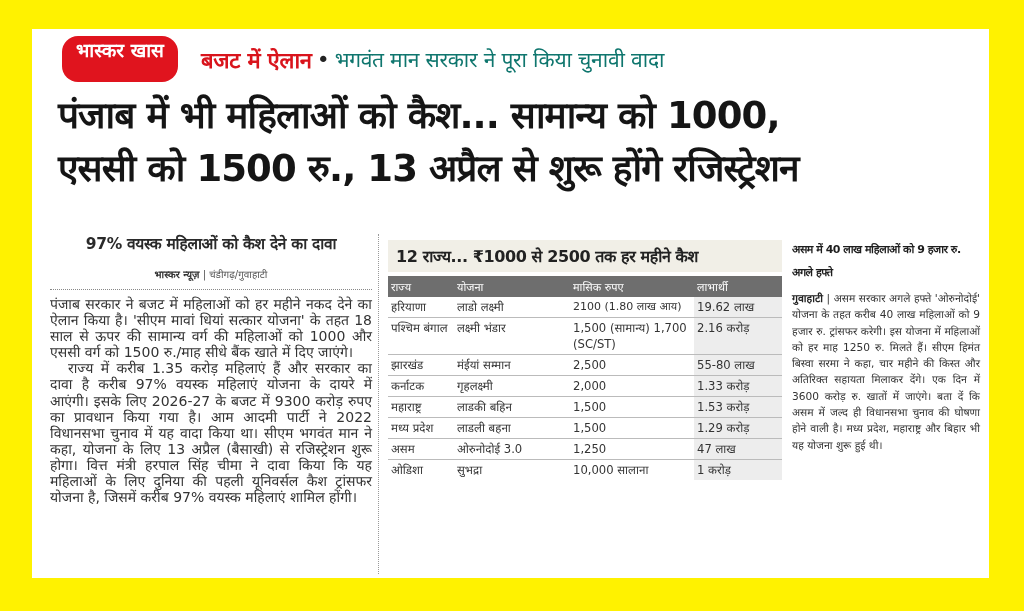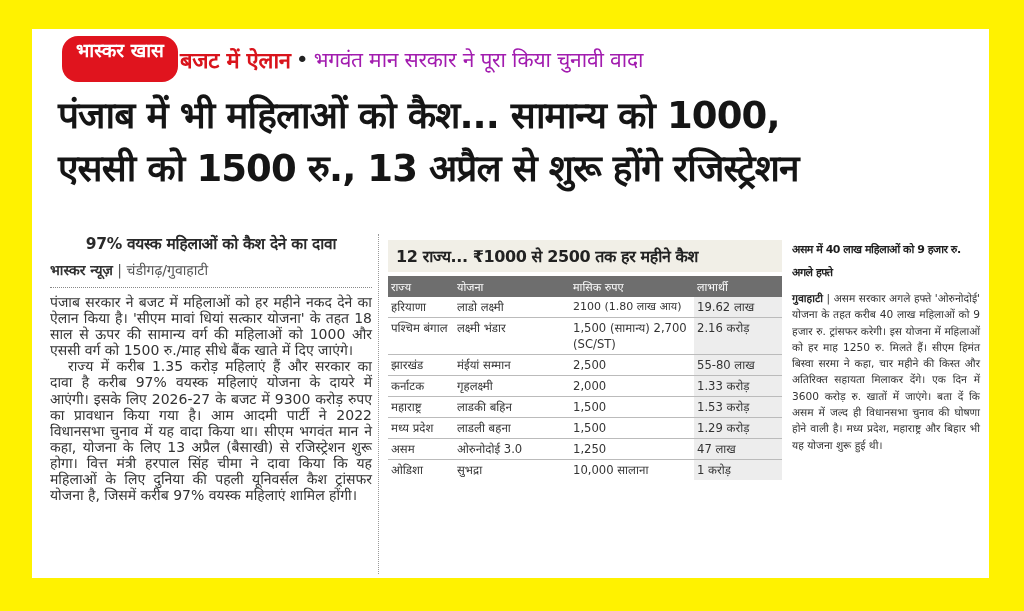--- a/index.html
+++ b/index.html
@@ -4,33 +4,33 @@
 <style>
   html, body { margin:0; padding:0; }
   body { width:1024px; height:611px; background:#fff200; position:relative; overflow:hidden;
          font-family:"DejaVu Sans", sans-serif; color:#1a1a1a; }
   .paper { position:absolute; left:32px; top:29px; width:957px; height:549px; background:#ffffff; }
 
   
   .kicker { position:absolute; left:30px; top:13px; height:34px; display:flex; align-items:center; white-space:nowrap; }
   .badge { background:#e0141e; color:#fff; font-weight:bold; font-size:19px; padding:2px 14px 20px 14px;
            border-radius:16px; line-height:24px; }
-  .kicker-red { color:#d9141c; font-weight:bold; font-size:22px; margin-left:2px; letter-spacing:-0.3px; }
+  .kicker-red { color:#d9141c; font-weight:bold; font-size:22px; margin-left:23px; letter-spacing:-0.3px; }
   .kicker-dot { color:#222; font-size:22px; margin:0 5px; }
-  .kicker-rest { color:#a21caf; font-size:21px; letter-spacing:-0.3px; }
+  .kicker-rest { color:#0f766e; font-size:21px; letter-spacing:-0.3px; }
 
   
   .headline { position:absolute; left:26px; top:60px; width:915px; font-weight:bold; font-size:37px;
               line-height:53px; color:#151515; letter-spacing:-0.9px; }
   .headline div { white-space:nowrap; }
 
   
   .col-left { position:absolute; left:18px; top:203px; width:322px; }
   .sub-head { font-weight:bold; font-size:15.5px; color:#2a2a2a; text-align:center; letter-spacing:-0.3px; }
-  .byline { font-size:14px; text-align:left; margin-top:6px; color:#555; }
+  .byline { font-size:10px; text-align:center; margin-top:13px; color:#555; }
   .byline b { color:#333; }
   .dots { border-bottom:1px dotted #888; margin-top:8px; }
   .body-text { font-size:14px; line-height:16.1px; color:#333; text-align:justify; margin-top:6px; }
   .body-text p { margin:0; }
   .body-text p.indent { text-indent:18px; }
   .vdiv { position:absolute; left:346px; top:205px; height:340px; border-left:1px dotted #999; }
 
   
   .tbl-wrap { position:absolute; left:356px; top:211px; width:394px; }
   .tbl-title { background:#f1efe7; font-weight:bold; font-size:16px; padding:5px 8px; color:#222; letter-spacing:-0.4px; white-space:nowrap; }
@@ -92,21 +92,21 @@
       <tbody>
         <tr>
           <td class="c1">हरियाणा</td>
           <td class="c2">लाडो लक्ष्मी</td>
           <td class="c3" style="white-space:nowrap;font-size:11px;">2100 (1.80 लाख आय)</td>
           <td class="ben">19.62 लाख</td>
         </tr>
         <tr>
           <td class="c1" style="white-space:normal;">पश्चिम बंगाल</td>
           <td class="c2">लक्ष्मी भंडार</td>
-          <td class="c3" style="white-space:normal;">1,500 (सामान्य) 2,700 (SC/ST)</td>
+          <td class="c3" style="white-space:normal;">1,500 (सामान्य) 1,700 (SC/ST)</td>
           <td class="ben">2.16 करोड़</td>
         </tr>
         <tr>
           <td class="c1">झारखंड</td>
           <td class="c2">मंईयां सम्मान</td>
           <td class="c3">2,500</td>
           <td class="ben">55-80 लाख</td>
         </tr>
         <tr>
           <td class="c1">कर्नाटक</td>

